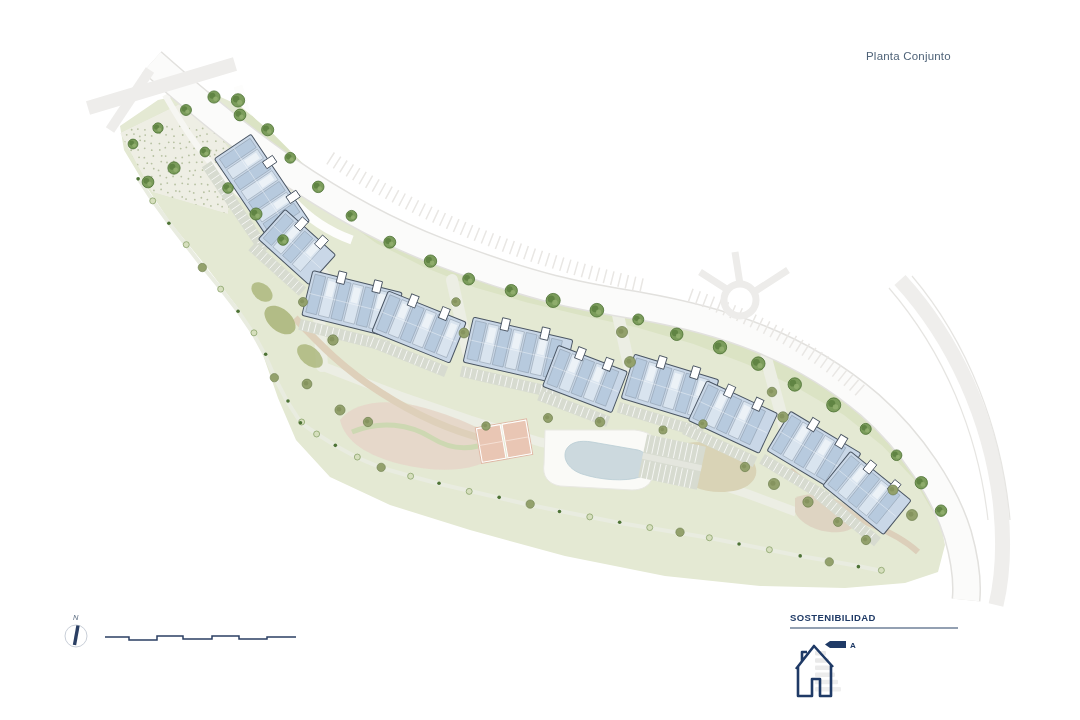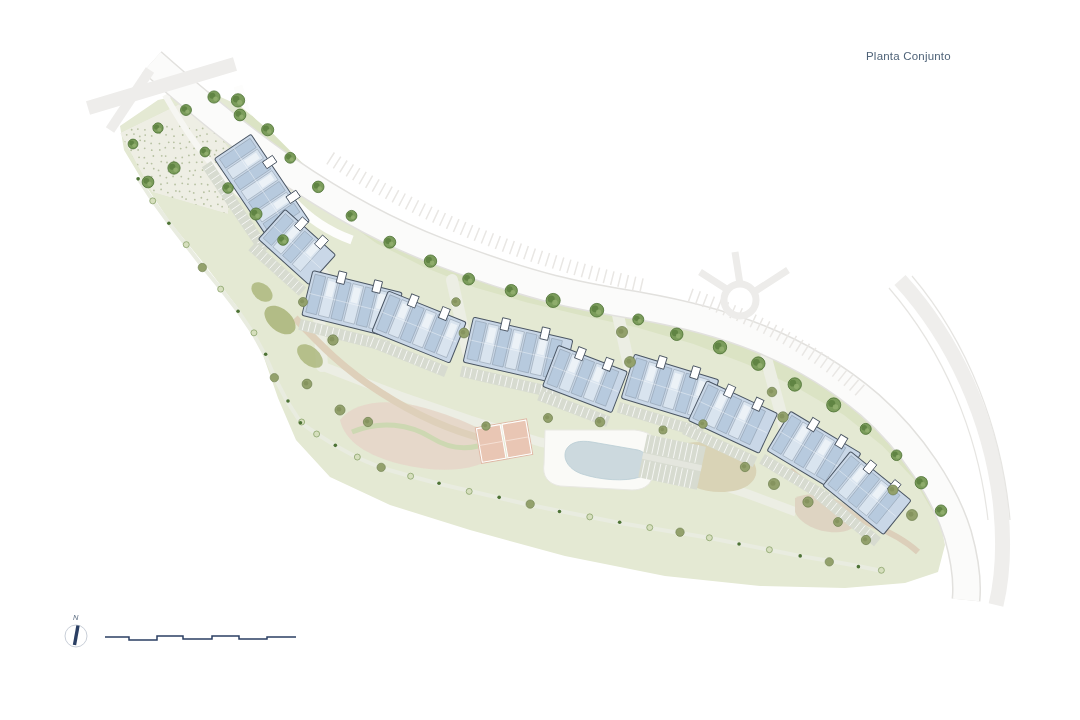--- a/index.html
+++ b/index.html
@@ -840,13 +840,32 @@
       <line x1="16.5" y1="35" x2="20" y2="15.5" stroke="#2b3f63" stroke-width="3.4"></line>
     </svg>
   </div>
 
   <div class="scale-box">
     <svg width="210" height="20">
       <polyline points="5,9 29,9 29,12 57,12 57,8 83,8 83,11 112,11 112,8 139,8 139,11 167,11 167,9 196,9" fill="none" stroke="#2b3f63" stroke-width="1.5"></polyline>
     </svg>
   </div>
 
+  <div class="legend">
+    <div class="legend-title">SOSTENIBILIDAD</div>
+    <div class="legend-rule"></div>
+    <div class="energy-box">
+      <svg width="170" height="72">
+        <g>
+          <rect x="25" y="18" width="11" height="4.5" rx="1" fill="#e9e9e9"></rect>
+          <rect x="25" y="25.2" width="14" height="4.5" rx="1" fill="#e9e9e9"></rect>
+          <rect x="25" y="32.4" width="17" height="4.5" rx="1" fill="#ebebeb"></rect>
+          <rect x="25" y="39.6" width="20" height="4.5" rx="1" fill="#ececec"></rect>
+          <rect x="25" y="46.8" width="23" height="4.5" rx="1" fill="#ededed"></rect>
+          <rect x="25" y="54" width="26" height="4.5" rx="1" fill="#efefef"></rect>
+        </g>
+        <polygon points="40,8 56,8 56,15 40,15 35,11.5" fill="#1f3a66"></polygon>
+        <text x="60" y="15" font-size="8" font-weight="bold" fill="#1f3a66">A</text>
+        <path d="M6 36 L24 13 L43 34 M8 33 V63 H22 V46 H30 V63 H41 V32 M12 28 V19 H17" fill="none" stroke="#1f3a66" stroke-width="2.6" stroke-linejoin="round"></path>
+      </svg>
+    </div>
+  </div>
 </div>
 
 </body></html>

